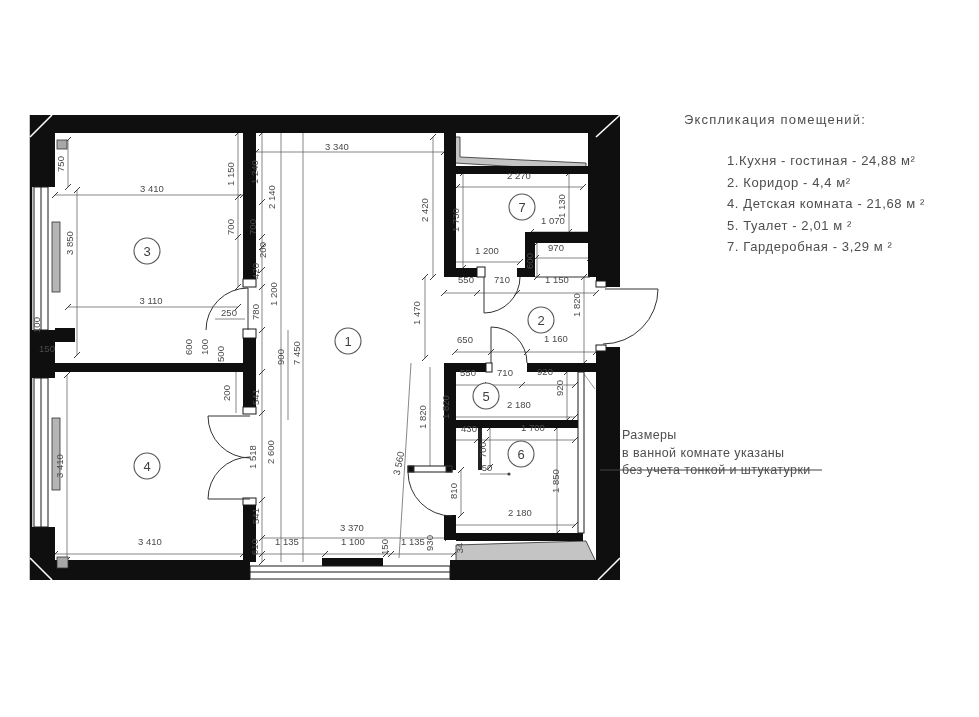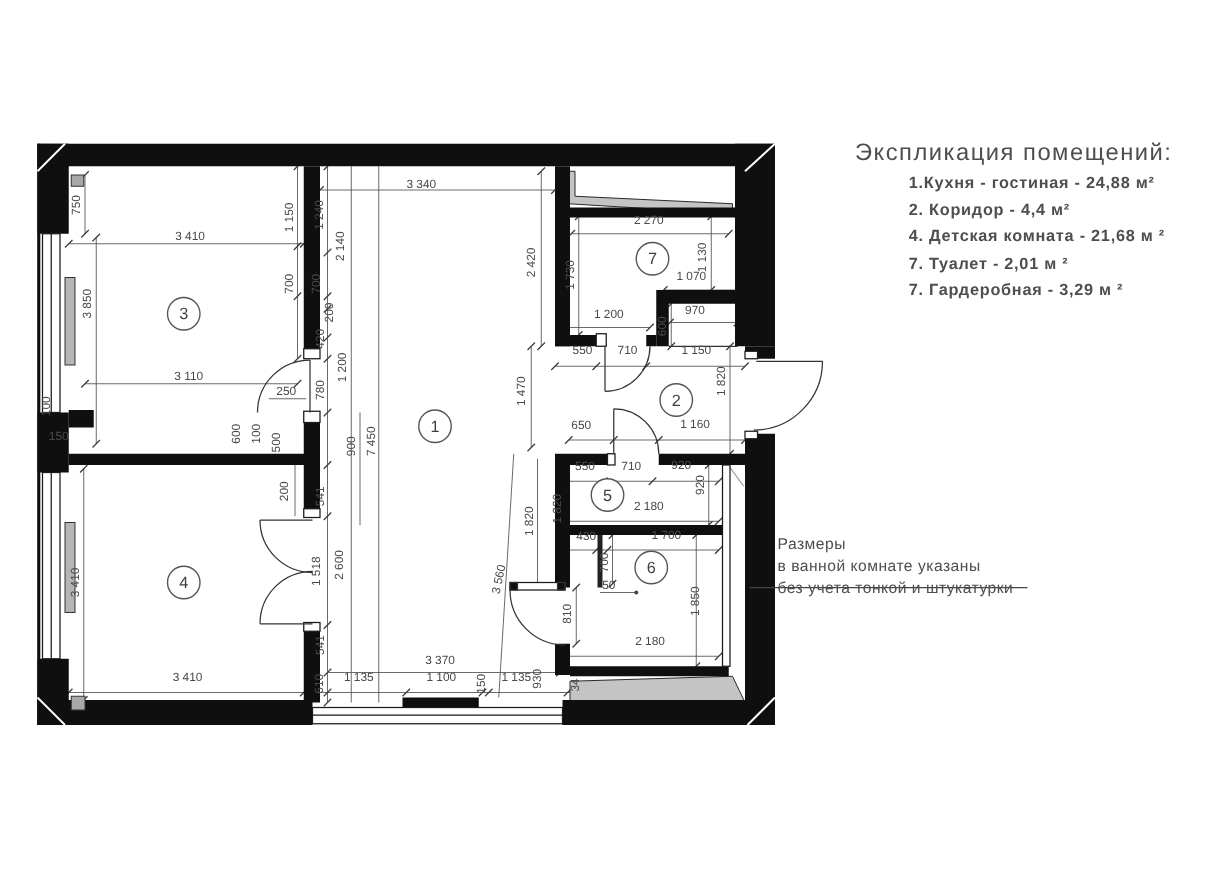--- a/index.html
+++ b/index.html
@@ -5,22 +5,22 @@
   :root{
     --wall:#0f0f0f; --dimline:#555; --dimtext:#4a4a4a; --text:#4e4e4e; --shade:#c4c4c4;
   }
   html,body{margin:0;padding:0;background:#fff;}
   #canvas{position:relative;width:979px;height:717px;background:#fff;overflow:hidden;
           font-family:"Liberation Sans", sans-serif;}
   #plan-svg{position:absolute;left:0;top:0;}
   .dim{font:9.5px "Liberation Sans", sans-serif;fill:var(--dimtext);}
   .roomnum{font:13px "Liberation Sans", sans-serif;fill:#3f3f3f;}
   #legend{position:absolute;left:684px;top:112px;width:292px;color:var(--text);}
-  #legend .title{font-size:19px;letter-spacing:1.2px;margin-bottom:1px;}
-  #legend .item{font-size:13px;letter-spacing:.6px;line-height:21.5px;margin-left:43px;font-weight:bold;}
+  #legend .title{font-size:13px;letter-spacing:1.2px;margin-bottom:23px;}
+  #legend .item{font-size:13px;letter-spacing:.6px;line-height:21.5px;margin-left:43px;}
   #note{position:absolute;left:622px;top:427px;width:215px;color:var(--text);
         font-size:12.5px;letter-spacing:.4px;line-height:17.5px;}
 </style>
 </head>
 <body>
 
 <div id="canvas">
 
 <svg id="plan-svg" width="979" height="717" viewBox="0 0 979 717">
 
@@ -268,21 +268,21 @@
         <text x="559" y="481" class="dim" text-anchor="middle" transform="rotate(-90 559 481)">1 850</text>
         <text x="520" y="516" class="dim" text-anchor="middle">2 180</text>
       </g>
 </svg>
 
 <div id="legend">
   <div class="title">Экспликация помещений:</div>
   <div class="item">1.Кухня - гостиная - 24,88 м²</div>
   <div class="item">2. Коридор - 4,4 м²</div>
   <div class="item">4. Детская комната - 21,68 м ²</div>
-  <div class="item">7. Туалет - 2,01 м ²</div>
+  <div class="item">5. Туалет - 2,01 м ²</div>
   <div class="item">7. Гардеробная - 3,29 м ²</div>
 </div>
 
 <div id="note">
   <div>Размеры</div>
   <div>в ванной комнате указаны</div>
   <div>без учета тонкой и штукатурки</div>
 </div>
 
 </div>

